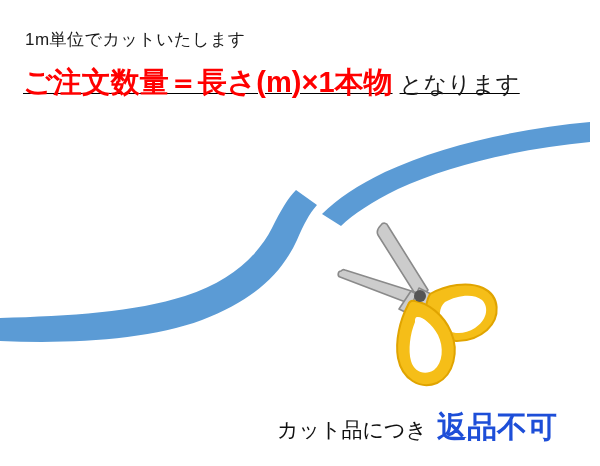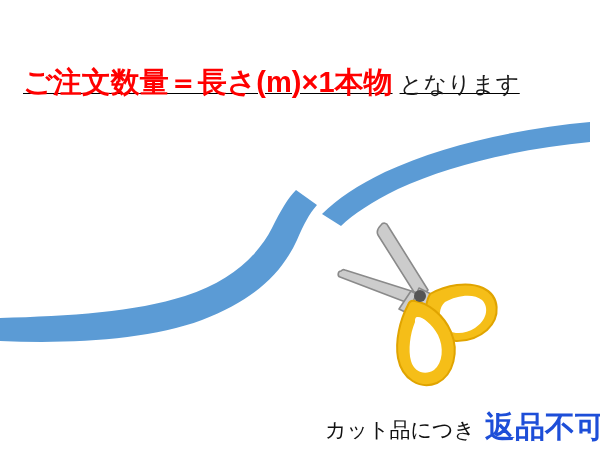--- a/index.html
+++ b/index.html
@@ -66,21 +66,20 @@
     position: absolute;
     left: 277px;
     top: 412px;
     white-space: nowrap;
     line-height: 1;
   }
   .footer-small {
     font-size: 21px;
     color: #111111;
     letter-spacing: 0px;
-    margin-left: 48px;
   }
   .footer-big {
     font-size: 30px;
     font-weight: bold;
     color: #1d4ed8;
     margin-left: 10px;
     letter-spacing: 0px;
   }
 </style>
 </head>
@@ -159,20 +158,21 @@
                  C 432,324 423,317 418,317
                  C 415,317 415,319 415,322 Z" fill="#ffffff"></path>
       </g>
 
       <circle cx="420" cy="296" r="6" fill="#555555"></circle>
     </g>
   </svg>
 
   <div class="text-layer">
 
+    <div class="line-note">1m単位でカットいたします</div>
 
     <div class="line-formula">
       <span class="formula-red">ご注文数量＝長さ(m)×1本物</span><span class="formula-tail">となります</span>
     </div>
 
     <div class="line-footer">
       <span class="footer-small">カット品につき</span><span class="footer-big">返品不可</span>
     </div>
 
   </div>

